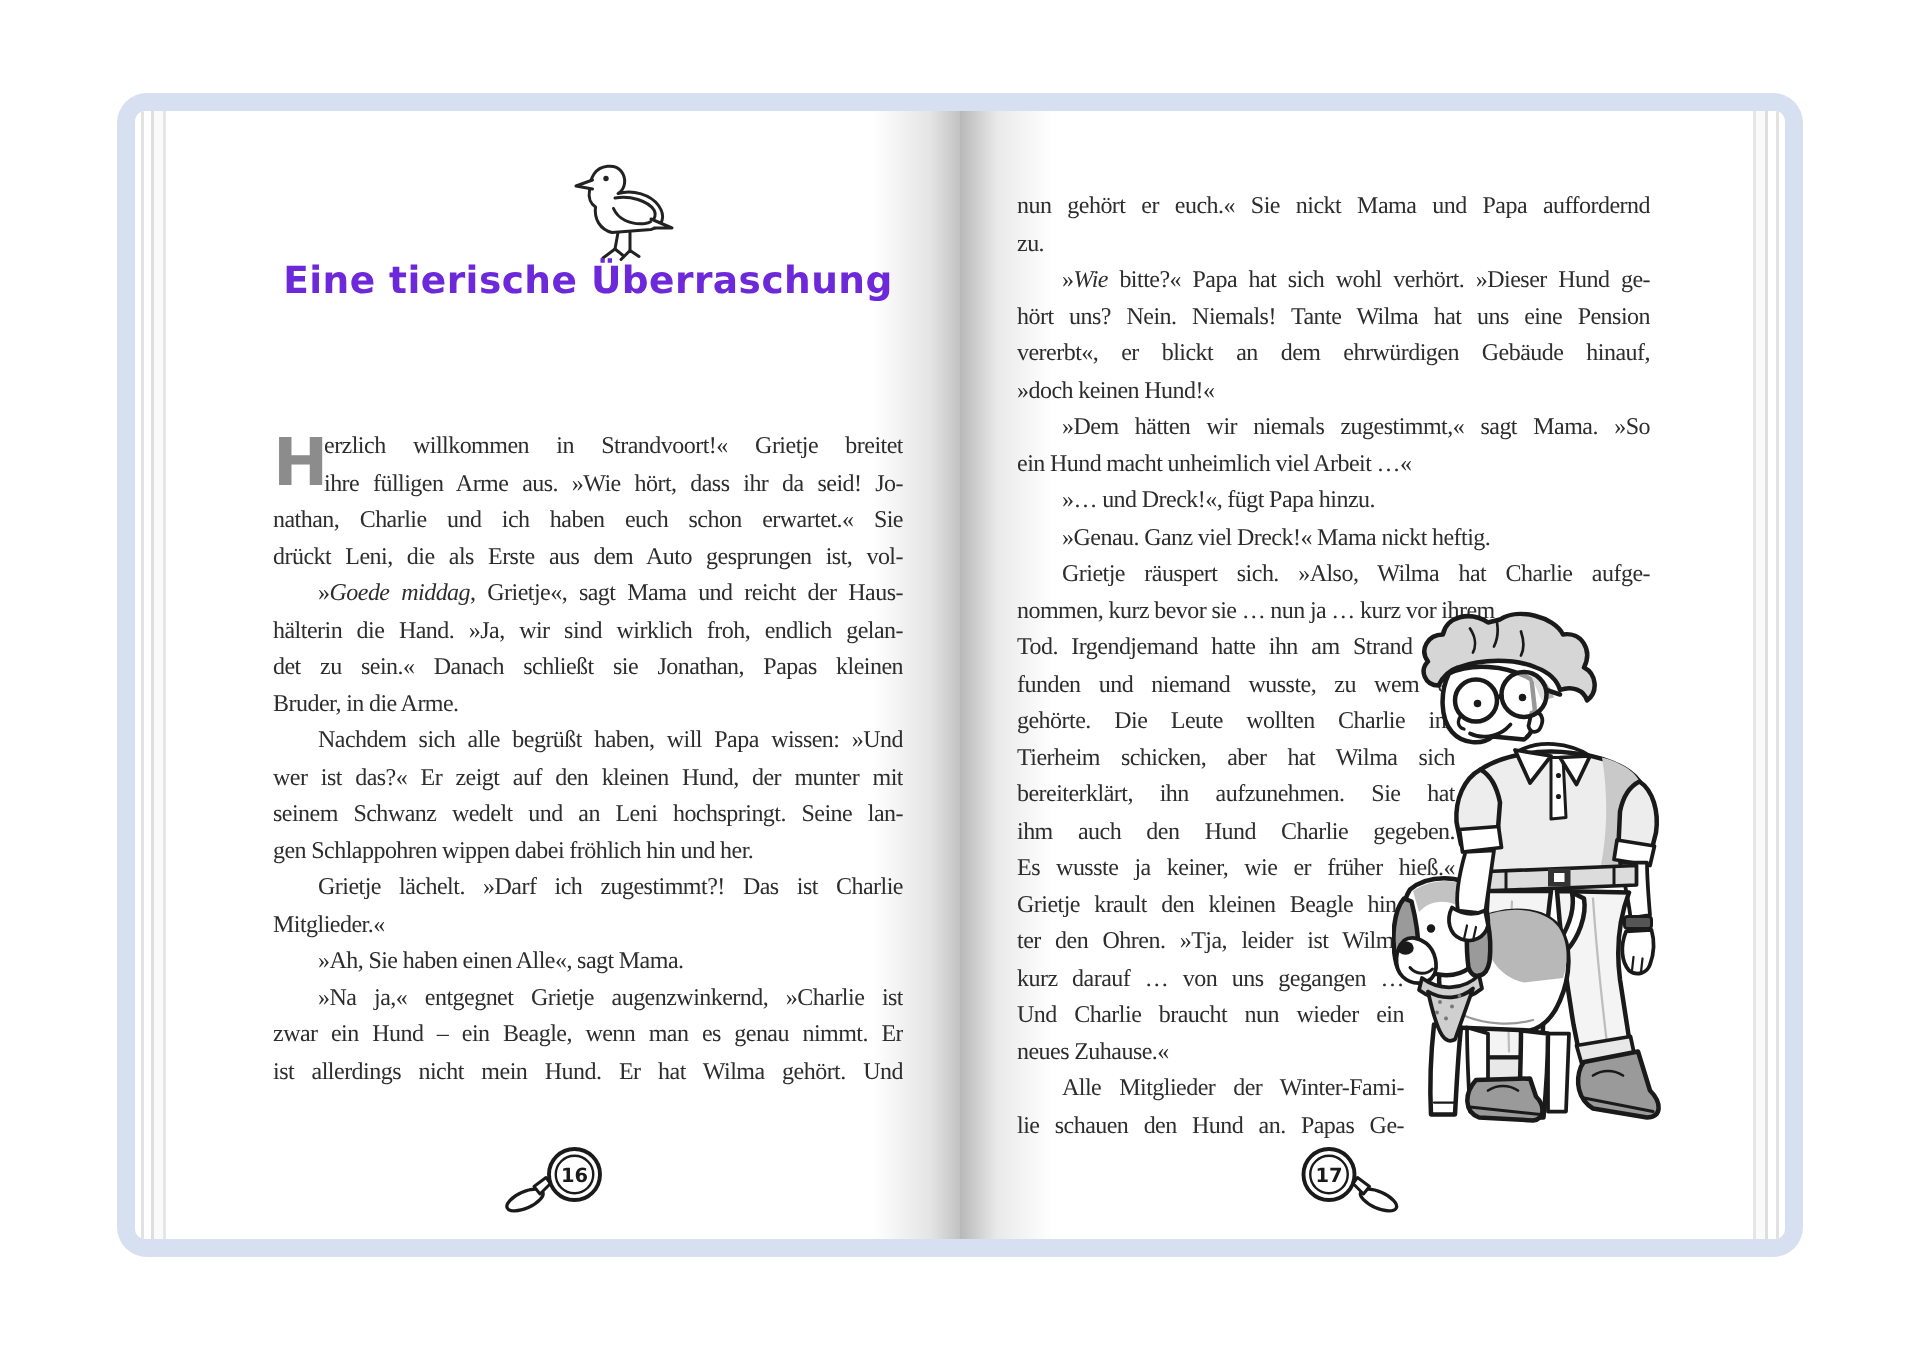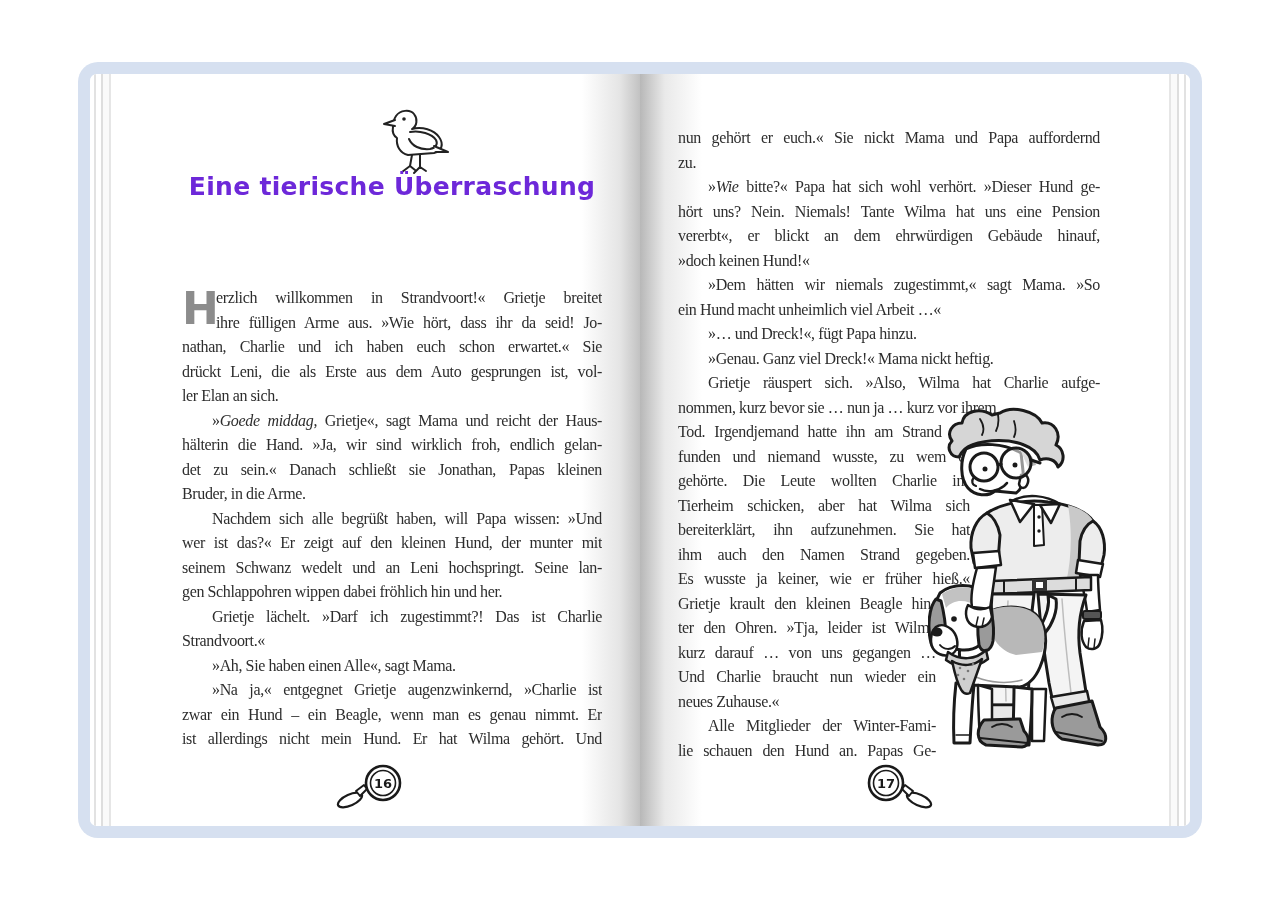--- a/index.html
+++ b/index.html
@@ -65,31 +65,30 @@
   </svg>
 
   <div class="layer chapter-title">Eine tierische Überraschung</div>
 
   <div class="layer body-text left-body">
       <span class="dropcap">H</span>
       <div class="bl"><span>erzlich willkommen in Strandvoort!« Grietje breitet</span></div>
       <div class="bl"><span>ihre fülligen Arme aus. »Wie hört, dass ihr da seid! Jo-</span></div>
       <div class="bl"><span>nathan, Charlie und ich haben euch schon erwartet.« Sie</span></div>
       <div class="bl"><span>drückt Leni, die als Erste aus dem Auto gesprungen ist, vol-</span></div>
-      <div class="bl rag"><span>ler Elan an sich.</span></div>
       <div class="bl ind"><span>»</span><em>Goede middag</em><span>, Grietje«, sagt Mama und reicht der Haus-</span></div>
       <div class="bl"><span>hälterin die Hand. »Ja, wir sind wirklich froh, endlich gelan-</span></div>
       <div class="bl"><span>det zu sein.« Danach schließt sie Jonathan, Papas kleinen</span></div>
       <div class="bl rag"><span>Bruder, in die Arme.</span></div>
       <div class="bl ind"><span>Nachdem sich alle begrüßt haben, will Papa wissen: »Und</span></div>
       <div class="bl"><span>wer ist das?« Er zeigt auf den kleinen Hund, der munter mit</span></div>
       <div class="bl"><span>seinem Schwanz wedelt und an Leni hochspringt. Seine lan-</span></div>
       <div class="bl rag"><span>gen Schlappohren wippen dabei fröhlich hin und her.</span></div>
       <div class="bl ind"><span>Grietje lächelt. »Darf ich zugestimmt?! Das ist Charlie</span></div>
-      <div class="bl rag"><span>Strandvoort.«</span></div>
+      <div class="bl rag"><span>Mitglieder.«</span></div>
       <div class="bl rag ind"><span>»Ah, Sie haben einen Alle«, sagt Mama.</span></div>
       <div class="bl ind"><span>»Na ja,« entgegnet Grietje augenzwinkernd, »Charlie ist</span></div>
       <div class="bl"><span>zwar ein Hund – ein Beagle, wenn man es genau nimmt. Er</span></div>
       <div class="bl"><span>ist allerdings nicht mein Hund. Er hat Wilma gehört. Und</span></div>
     </div>
 
   <div class="layer body-text right-body">
       <div class="bl"><span>nun gehört er euch.« Sie nickt Mama und Papa auffordernd</span></div>
       <div class="bl rag"><span>zu.</span></div>
       <div class="bl ind"><span>»</span><em>Wie</em><span> bitte?« Papa hat sich wohl verhört. »Dieser Hund ge-</span></div>
@@ -100,21 +99,21 @@
       <div class="bl rag"><span>ein Hund macht unheimlich viel Arbeit …«</span></div>
       <div class="bl rag ind"><span>»… und Dreck!«, fügt Papa hinzu.</span></div>
       <div class="bl rag ind"><span>»Genau. Ganz viel Dreck!« Mama nickt heftig.</span></div>
       <div class="bl ind"><span>Grietje räuspert sich. »Also, Wilma hat Charlie aufge-</span></div>
       <div class="bl rag"><span>nommen, kurz bevor sie … nun ja … kurz vor ihrem</span></div>
       <div class="bl w-mid"><span>Tod. Irgendjemand hatte ihn am Strand ge-</span></div>
       <div class="bl w-mid"><span>funden und niemand wusste, zu wem er</span></div>
       <div class="bl w-mid"><span>gehörte. Die Leute wollten Charlie ins</span></div>
       <div class="bl w-mid"><span>Tierheim schicken, aber hat Wilma sich</span></div>
       <div class="bl w-mid"><span>bereiterklärt, ihn aufzunehmen. Sie hat</span></div>
-      <div class="bl w-mid"><span>ihm auch den Namen Strand gegeben.</span></div>
+      <div class="bl w-mid"><span>ihm auch den Hund Charlie gegeben.</span></div>
       <div class="bl w-mid"><span>Es wusste ja keiner, wie er früher hieß.«</span></div>
       <div class="bl w-nar"><span>Grietje krault den kleinen Beagle hin-</span></div>
       <div class="bl w-nar"><span>ter den Ohren. »Tja, leider ist Wilma</span></div>
       <div class="bl w-nar"><span>kurz darauf … von uns gegangen …</span></div>
       <div class="bl w-nar"><span>Und Charlie braucht nun wieder ein</span></div>
       <div class="bl rag"><span>neues Zuhause.«</span></div>
       <div class="bl ind w-nar"><span>Alle Mitglieder der Winter-Fami-</span></div>
       <div class="bl w-nar"><span>lie schauen den Hund an. Papas Ge-</span></div>
     </div>
 

